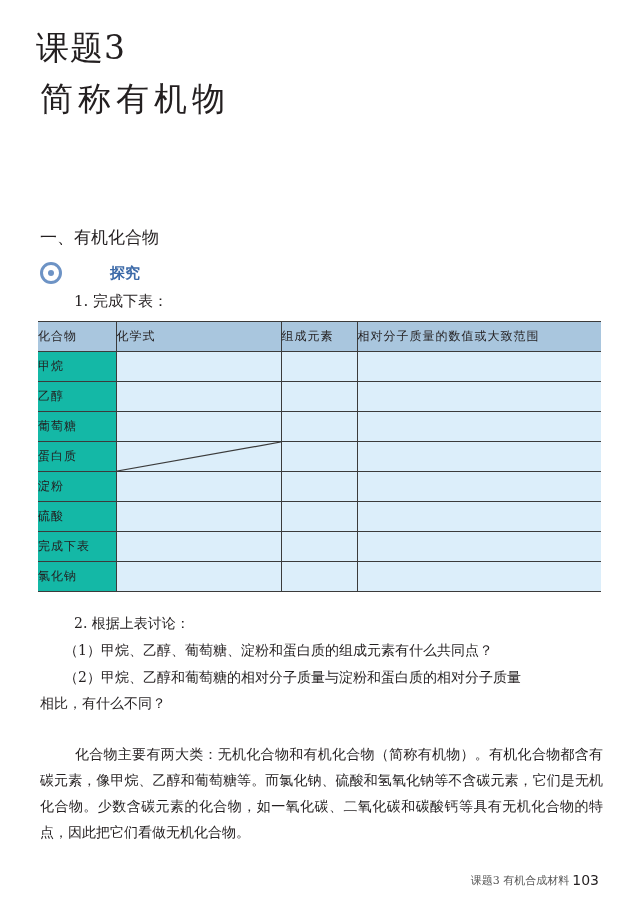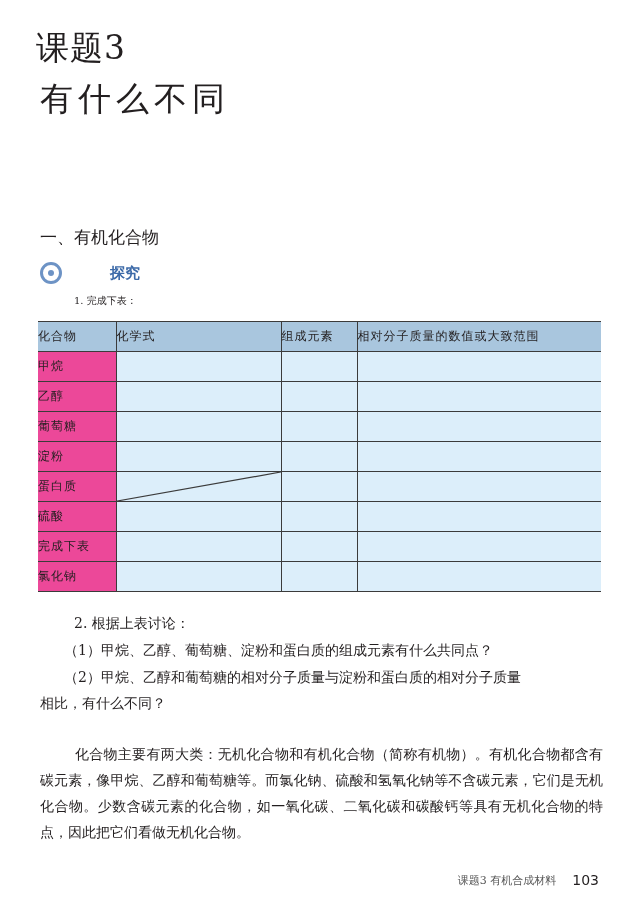--- a/index.html
+++ b/index.html
@@ -9,48 +9,48 @@
   .lesson-label { position: absolute; left: 36px; top: 28px; font-size: 33px; line-height: 40px; font-family: "DejaVu Serif", "Liberation Serif", serif; letter-spacing: 1px; }
   .lesson-title { position: absolute; left: 40px; top: 78px; font-size: 33px; line-height: 42px; font-family: "DejaVu Serif", "Liberation Serif", serif; letter-spacing: 5px; }
 
   .section-heading { position: absolute; left: 40px; top: 226px; font-size: 17px; font-weight: normal; line-height: 22px; font-family: "DejaVu Sans", "Liberation Sans", sans-serif; }
 
   .explore { position: absolute; left: 40px; top: 262px; height: 22px; display: flex; align-items: center; gap: 40px; }
   .explore-icon { width: 22px; height: 22px; border-radius: 50%; border: 3px solid #6d93c5; position: relative; margin-right: 8px; }
   .explore-icon::after { content: ""; position: absolute; left: 50%; top: 50%; width: 6px; height: 6px; margin: -3px 0 0 -3px; border-radius: 50%; background: #6d93c5; }
   .explore-label { color: #3c6aa8; font-size: 15px; font-weight: bold; font-family: "DejaVu Sans", "Liberation Sans", sans-serif; }
 
-  .task1 { position: absolute; left: 74px; top: 291px; font-size: 10px; line-height: 20px; }
+  .task1 { position: absolute; left: 74px; top: 291px; font-size: 15px; line-height: 20px; }
 
   table.fill { position: absolute; left: 38px; top: 321px; width: 563px; border-collapse: collapse; font-size: 12px; }
   table.fill th, table.fill td { height: 30px; border-bottom: 1.5px solid #3b3b3b; border-right: 1.5px solid #3b3b3b; text-align: left; vertical-align: middle; font-weight: normal; letter-spacing: 1px; }
   table.fill tr > *:last-child { border-right: none; }
   table.fill thead th { background: #a9c6de; border-top: 1.5px solid #3b3b3b; }
-  table.fill td.name { background: #ec4899; margin-left: 41px; }
+  table.fill td.name { background: #14b8a6; margin-left: 41px; }
   table.fill td.blank { background: #dceefa; }
   table.fill td.slash { position: relative; }
   table.fill td.slash svg { position: absolute; left: 0; top: 0; width: 100%; height: 100%; }
   col.c1 { width: 78px; } col.c2 { width: 165px; } col.c3 { width: 76px; } col.c4 { width: 244px; }
 
   .discuss { position: absolute; left: 40px; font-size: 14px; line-height: 20px; text-align: right; }
   .d0 { top: 613px; left: 74px; }
   .d1 { top: 640px; left: 64px; }
   .d2 { top: 667px; left: 64px; }
   .d3 { top: 693px; left: 40px; }
 
   .para { position: absolute; left: 40px; top: 741px; width: 563px; font-size: 14px; line-height: 26px; text-indent: 35px; text-align: justify; }
 
-  .footer { position: absolute; right: 32px; top: 872px; display: flex; align-items: flex-end; gap: 16px; color: #555; font-size: 11px; }
+  .footer { position: absolute; right: 32px; top: 872px; display: flex; align-items: flex-end; gap: 3px; color: #555; font-size: 11px; }
   .footer .page-num { font-size: 14px; color: #231f20; font-family: "DejaVu Sans", "Liberation Sans", sans-serif; }
 </style>
 </head>
 <body>
 
 <div class="lesson-label">课题3</div>
-<div class="lesson-title">有什么不同</div>
+<div class="lesson-title">简称有机物</div>
 
 <div class="section-heading">一、有机化合物</div>
 
 <div class="explore">
   <span class="explore-icon"></span>
   <span class="explore-label">探究</span>
 </div>
 
 <div class="task1">1. 完成下表：</div>
 
@@ -82,32 +82,32 @@
       <td class="blank"></td>
       <td class="blank"></td>
     </tr>
     <tr>
       <td class="name">葡萄糖</td>
       <td class="blank"></td>
       <td class="blank"></td>
       <td class="blank"></td>
     </tr>
     <tr>
-      <td class="name">淀粉</td>
-      <td class="blank"></td>
-      <td class="blank"></td>
-      <td class="blank"></td>
-    </tr>
-    <tr>
       <td class="name">蛋白质</td>
       <td class="blank slash">
         <svg viewBox="0 0 100 100" preserveAspectRatio="none">
             <line x1="0" y1="100" x2="100" y2="0" stroke="#3b3b3b" stroke-width="1.2" vector-effect="non-scaling-stroke"></line>
           </svg>
       </td>
+      <td class="blank"></td>
+      <td class="blank"></td>
+    </tr>
+    <tr>
+      <td class="name">淀粉</td>
+      <td class="blank"></td>
       <td class="blank"></td>
       <td class="blank"></td>
     </tr>
     <tr>
       <td class="name">硫酸</td>
       <td class="blank"></td>
       <td class="blank"></td>
       <td class="blank"></td>
     </tr>
     <tr>

